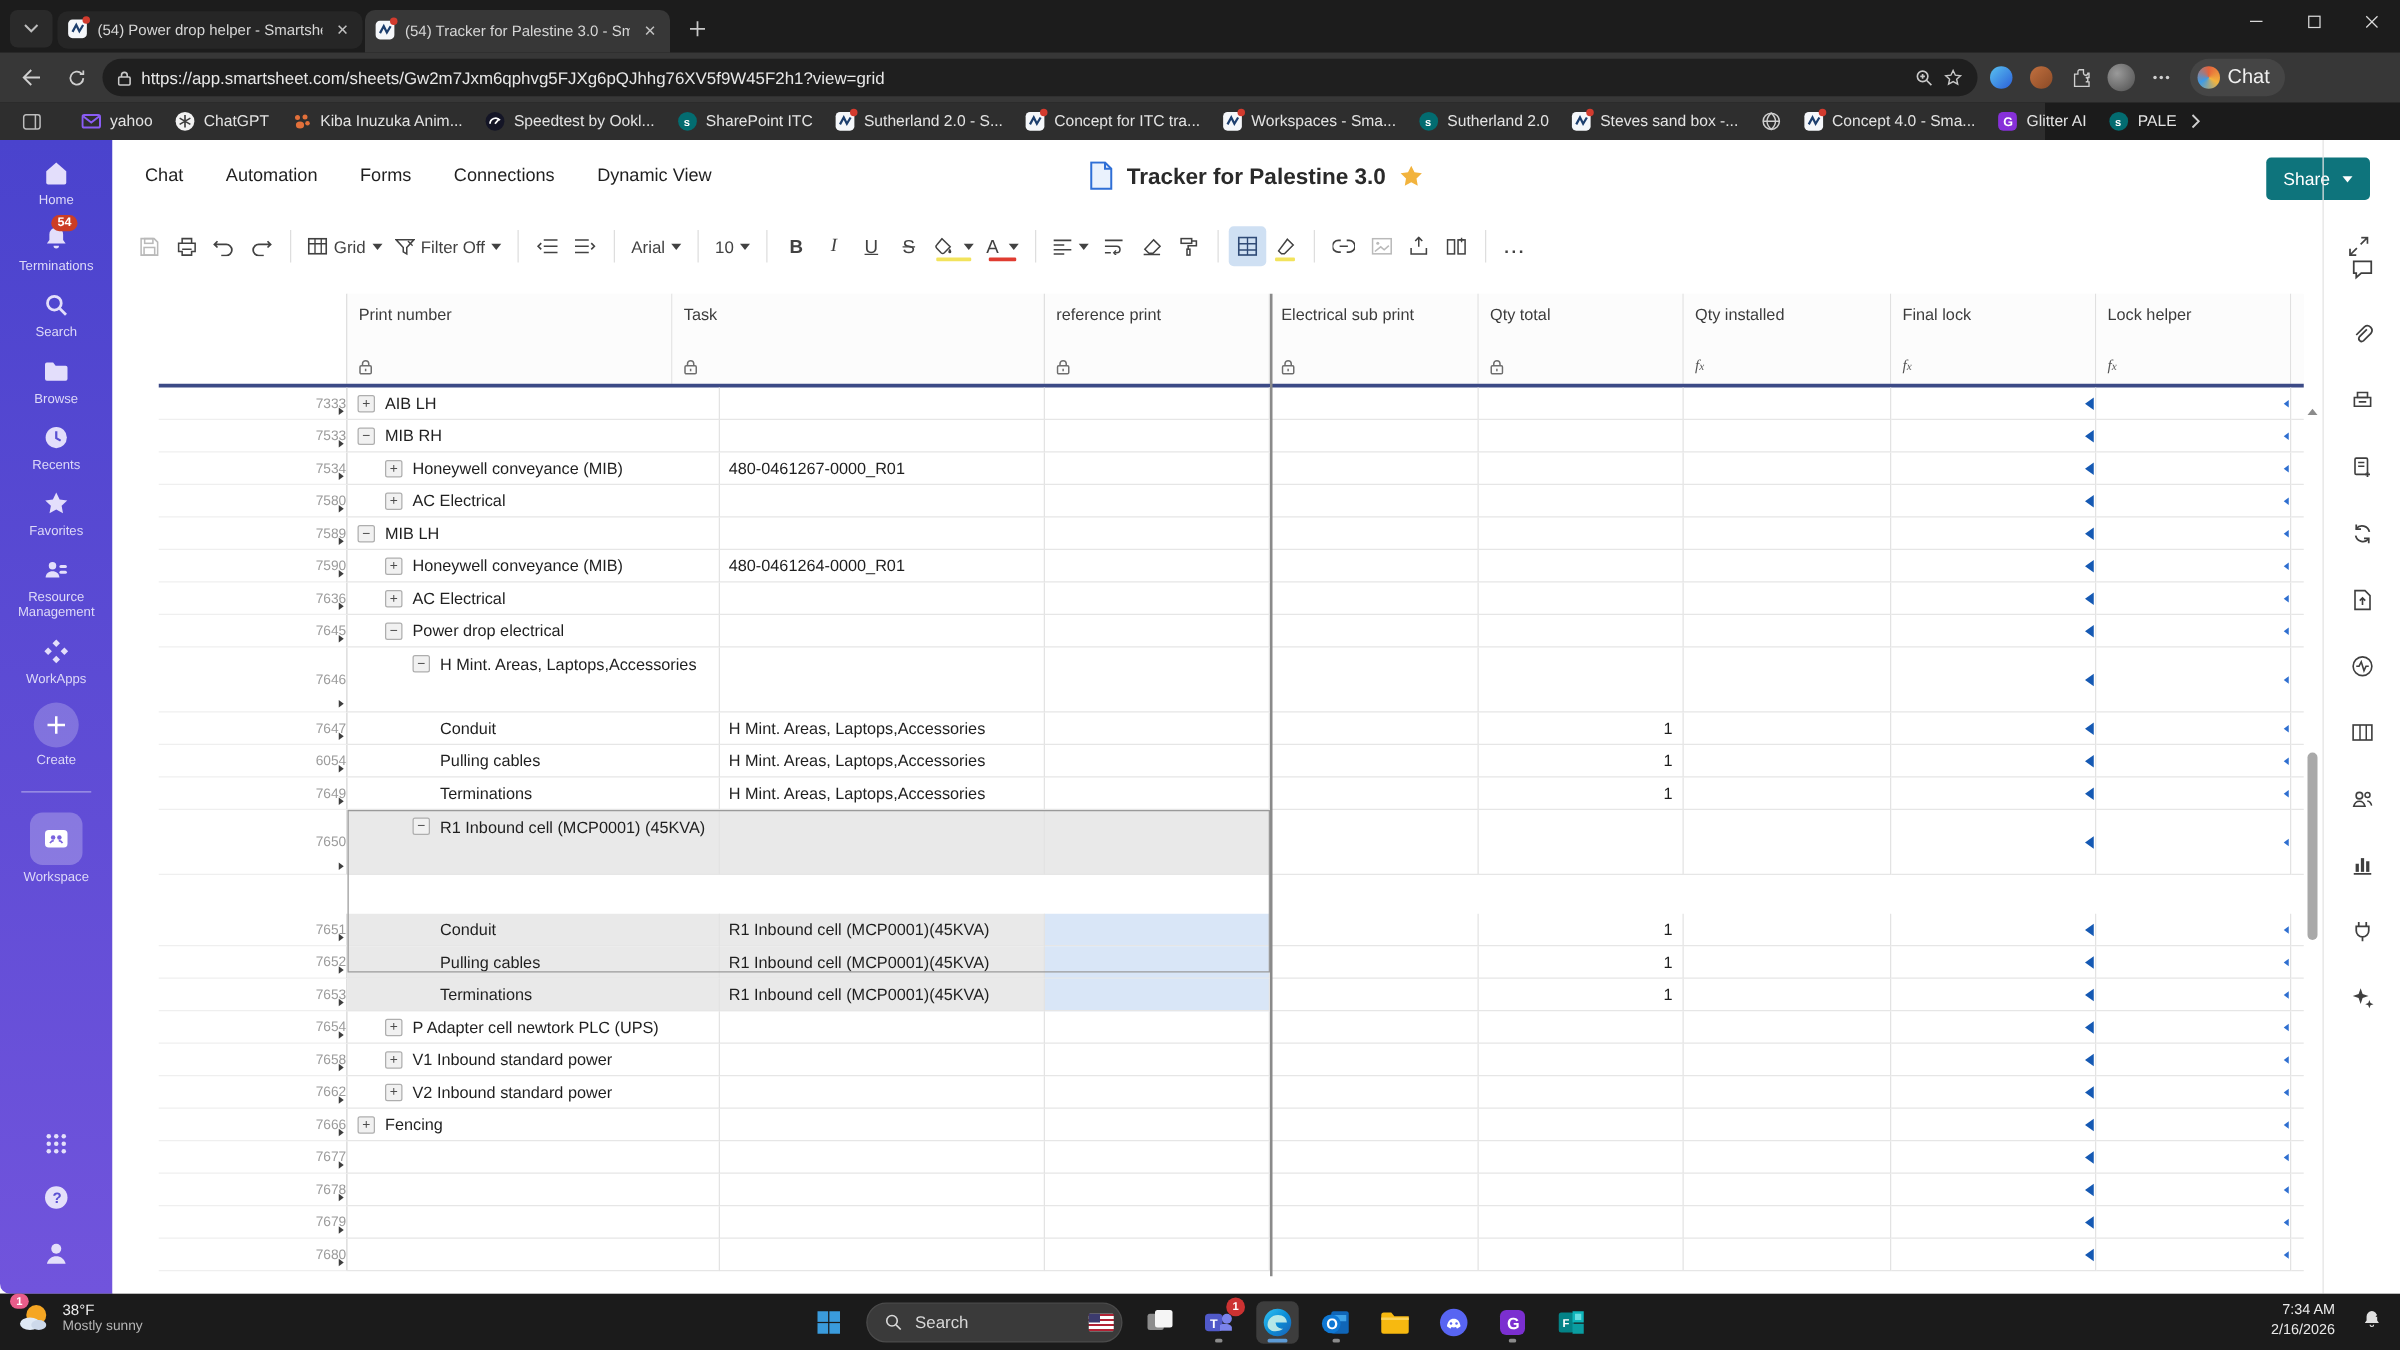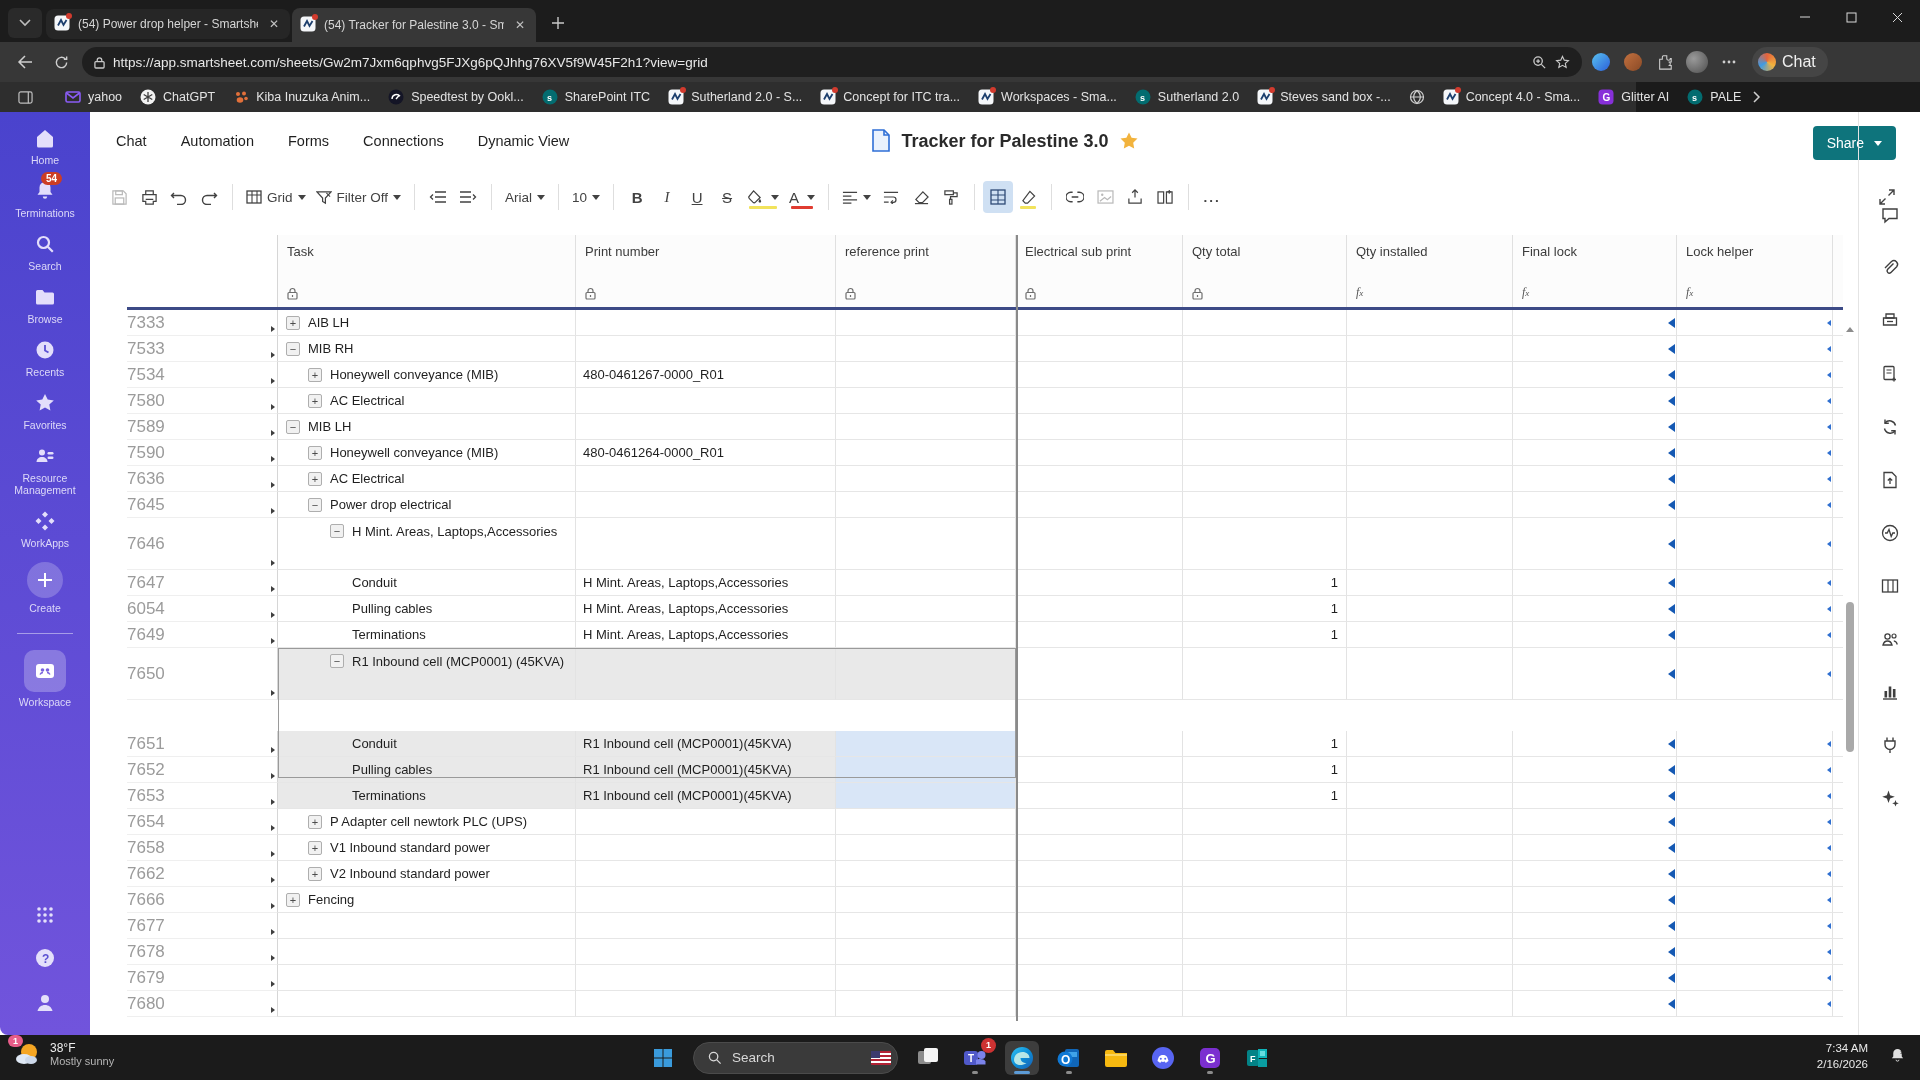--- a/index.html
+++ b/index.html
@@ -67,21 +67,21 @@
   #gridzone { position:absolute; left:0; top:112px; width:1770px; height:811px; }
   #ghead { position:absolute; left:37px; top:11px; height:72px; display:flex; }
   .gh-cell { position:relative; background:#fcfcfc; border-right:1px solid #e0e0e0; font-size:13px; color:#3c3c3c; padding:9px 0 0 9px; }
   .gh-gutter { background:#fff; border-right:1px solid #d6d6d6; }
   .gh-badge { position:absolute; left:9px; bottom:7px; color:#6e6e6e; }
   .fx { font-size:12px; color:#555; font-style:italic; font-family:"Liberation Serif", serif; }
   #ghead-line { position:absolute; left:37px; top:83px; width:1716px; height:3px; background:#3c4a86; }
   #gbody { position:absolute; left:37px; top:86px; width:1716px; }
   .grow { display:flex; position:relative; }
   .gc { position:relative; border-right:1px solid #e3e3e3; border-bottom:1px solid #e6e6e6; font-size:13px; color:#1f1f1f; display:flex; align-items:center; overflow:hidden; }
-  .gc-gutter { border-right:1px solid #d6d6d6; border-bottom:1px solid #efefef; color:#9b9b9b; justify-content:flex-start; font-size:17px; }
+  .gc-gutter { border-right:1px solid #d6d6d6; border-bottom:1px solid #efefef; color:#9b9b9b; justify-content:flex-end; font-size:11px; }
   .gutter-tri { position:absolute; right:2px; bottom:3px; width:0; height:0; border-top:3px solid transparent; border-bottom:3px solid transparent; border-left:4px solid #3f3f3f; }
   .task-text { line-height:16px; }
   .toggle { flex:0 0 14px; height:14px; border:1px solid #aeaeae; background:#f1f1f1; color:#4c4c4c; font-size:11px; line-height:12px; text-align:center; border-radius:2px; margin-right:8px; }
   .gc.qty { justify-content:flex-end; padding-right:8px; }
   .tri-big { position:absolute; right:1px; top:50%; margin-top:-5px; width:0; height:0; border-top:5px solid transparent; border-bottom:5px solid transparent; border-right:7px solid #1559b3; }
   .tri-sm { position:absolute; right:1px; top:50%; margin-top:-3px; width:0; height:0; border-top:3px solid transparent; border-bottom:3px solid transparent; border-right:4px solid #2f6fd0; }
   .sel-gray { background:#e9e9e9; }
   .sel-blue { background:#d9e6f7; }
   #sel-outline { position:absolute; left:151px; top:338px; width:738px; height:130px; border:1px solid #9a9a9a; pointer-events:none; }
   #freeze-div { position:absolute; left:926px; top:11px; width:2px; height:786px; background:#8a8a8a; }
@@ -700,28 +700,28 @@
               <svg width="16" height="16" viewBox="0 0 16 16">
                 <path d="M10 1h5v5M6 15H1v-5M15 1L9.5 6.5M1 15l5.5-5.5" fill="none" stroke="currentColor" stroke-width="1.4"></path>
               </svg>
             </div>
         </div>
       </div>
 
       <div id="gridzone">
         <div id="ghead">
             <div class="gh-cell gh-gutter" style="width:151px;"></div>
-            <div class="gh-cell" style="width: 298px;"><span>Task</span><span class="gh-badge">
+            <div class="gh-cell" style="width: 260px;"><span>Print number</span><span class="gh-badge">
                 <svg width="11" height="13" viewBox="0 0 11 13">
                   <rect x="1" y="5.5" width="9" height="6.5" rx="1" fill="none" stroke="#6e6e6e" stroke-width="1.2"></rect>
                   <path d="M3 5.5V4a2.5 2.5 0 0 1 5 0v1.5" fill="none" stroke="#6e6e6e" stroke-width="1.2"></path>
                   <path d="M5.5 8v2" stroke="#6e6e6e" stroke-width="1.2"></path>
                 </svg>
               </span></div>
-            <div class="gh-cell" style="width: 260px;"><span>Print number</span><span class="gh-badge">
+            <div class="gh-cell" style="width: 298px;"><span>Task</span><span class="gh-badge">
                 <svg width="11" height="13" viewBox="0 0 11 13">
                   <rect x="1" y="5.5" width="9" height="6.5" rx="1" fill="none" stroke="#6e6e6e" stroke-width="1.2"></rect>
                   <path d="M3 5.5V4a2.5 2.5 0 0 1 5 0v1.5" fill="none" stroke="#6e6e6e" stroke-width="1.2"></path>
                   <path d="M5.5 8v2" stroke="#6e6e6e" stroke-width="1.2"></path>
                 </svg>
               </span></div>
             <div class="gh-cell" style="width: 180px;"><span>reference print</span><span class="gh-badge">
                 <svg width="11" height="13" viewBox="0 0 11 13">
                   <rect x="1" y="5.5" width="9" height="6.5" rx="1" fill="none" stroke="#6e6e6e" stroke-width="1.2"></rect>
                   <path d="M3 5.5V4a2.5 2.5 0 0 1 5 0v1.5" fill="none" stroke="#6e6e6e" stroke-width="1.2"></path>

